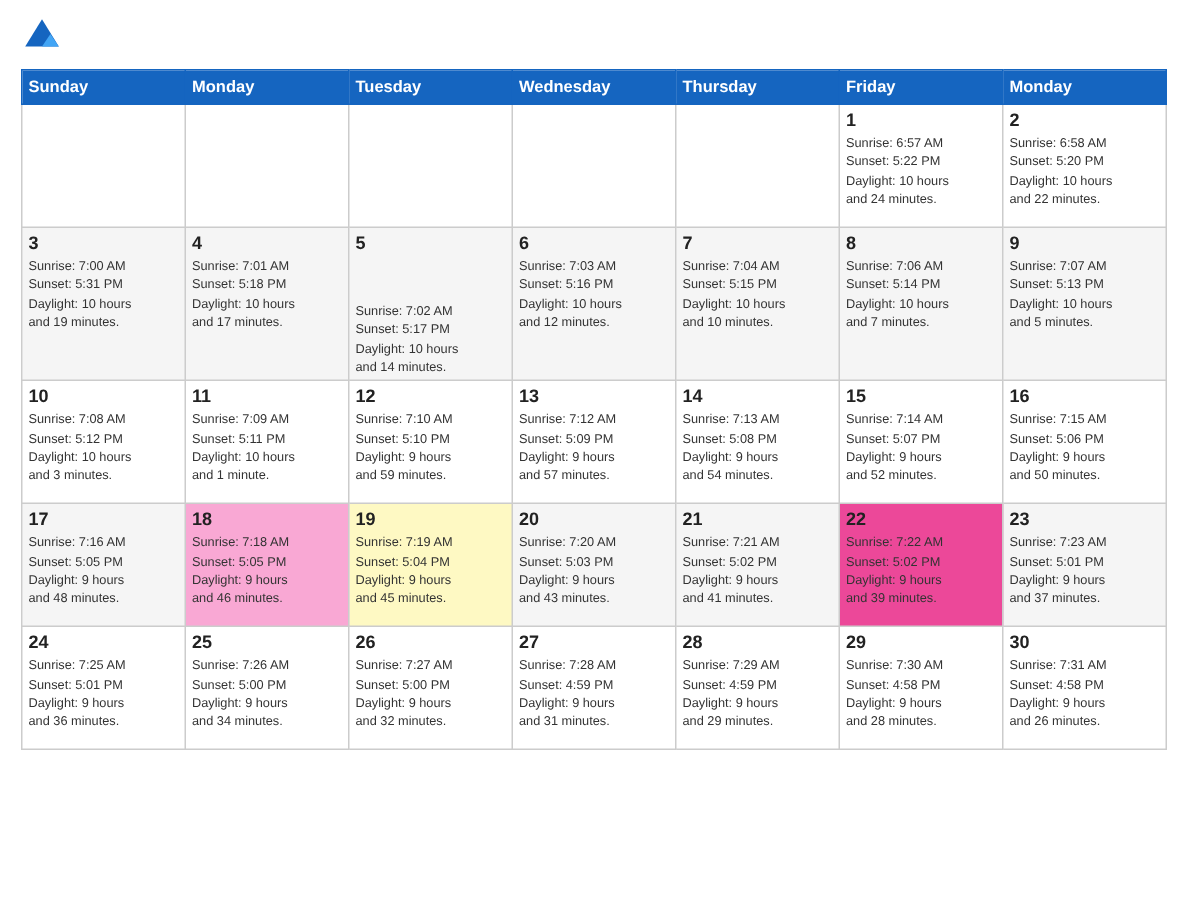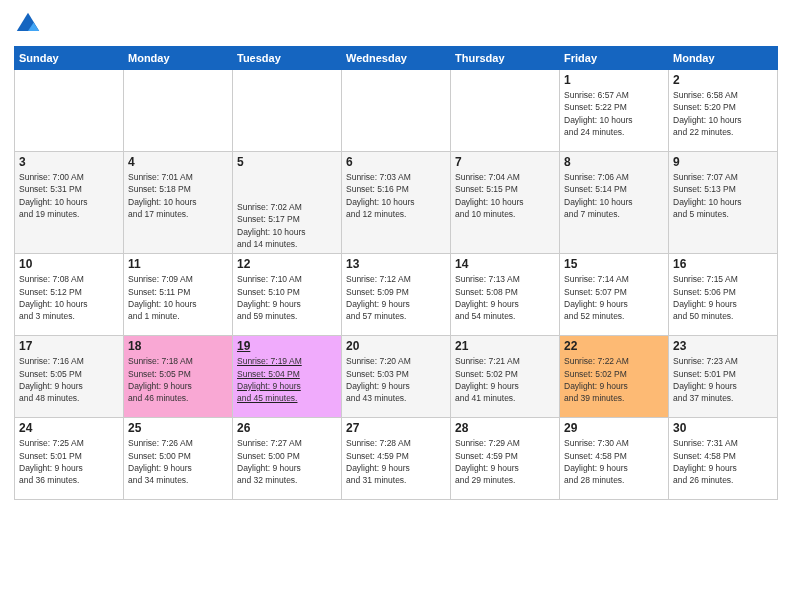--- a/index.html
+++ b/index.html
@@ -253,42 +253,42 @@
 Daylight: 9 hours
 and 48 minutes.</div>
           </td>
           <td style="background: #f9a8d4;">
             <span class="day-num">18</span>
             <div class="day-info" style="white-space: pre-line;">Sunrise: 7:18 AM
 Sunset: 5:05 PM
 Daylight: 9 hours
 and 46 minutes.</div>
           </td>
-          <td style="background: #f0abfc; text-decoration: underline;">
+          <td style="background: #fef9c3;">
             <span class="day-num">19</span>
             <div class="day-info" style="white-space: pre-line;">Sunrise: 7:19 AM
 Sunset: 5:04 PM
 Daylight: 9 hours
 and 45 minutes.</div>
           </td>
           <td style="background: rgb(245, 245, 245); margin-top: 40px;">
             <span class="day-num">20</span>
             <div class="day-info" style="white-space: pre-line;">Sunrise: 7:20 AM
 Sunset: 5:03 PM
 Daylight: 9 hours
 and 43 minutes.</div>
           </td>
           <td style="background: rgb(245, 245, 245);">
             <span class="day-num">21</span>
             <div class="day-info" style="white-space: pre-line;">Sunrise: 7:21 AM
 Sunset: 5:02 PM
 Daylight: 9 hours
 and 41 minutes.</div>
           </td>
-          <td style="background: #fdba74; margin-top: 10px;">
+          <td style="background: #ec4899; margin-top: 10px;">
             <span class="day-num">22</span>
             <div class="day-info" style="white-space: pre-line;">Sunrise: 7:22 AM
 Sunset: 5:02 PM
 Daylight: 9 hours
 and 39 minutes.</div>
           </td>
           <td style="background: rgb(245, 245, 245);">
             <span class="day-num">23</span>
             <div class="day-info" style="white-space: pre-line;">Sunrise: 7:23 AM
 Sunset: 5:01 PM

